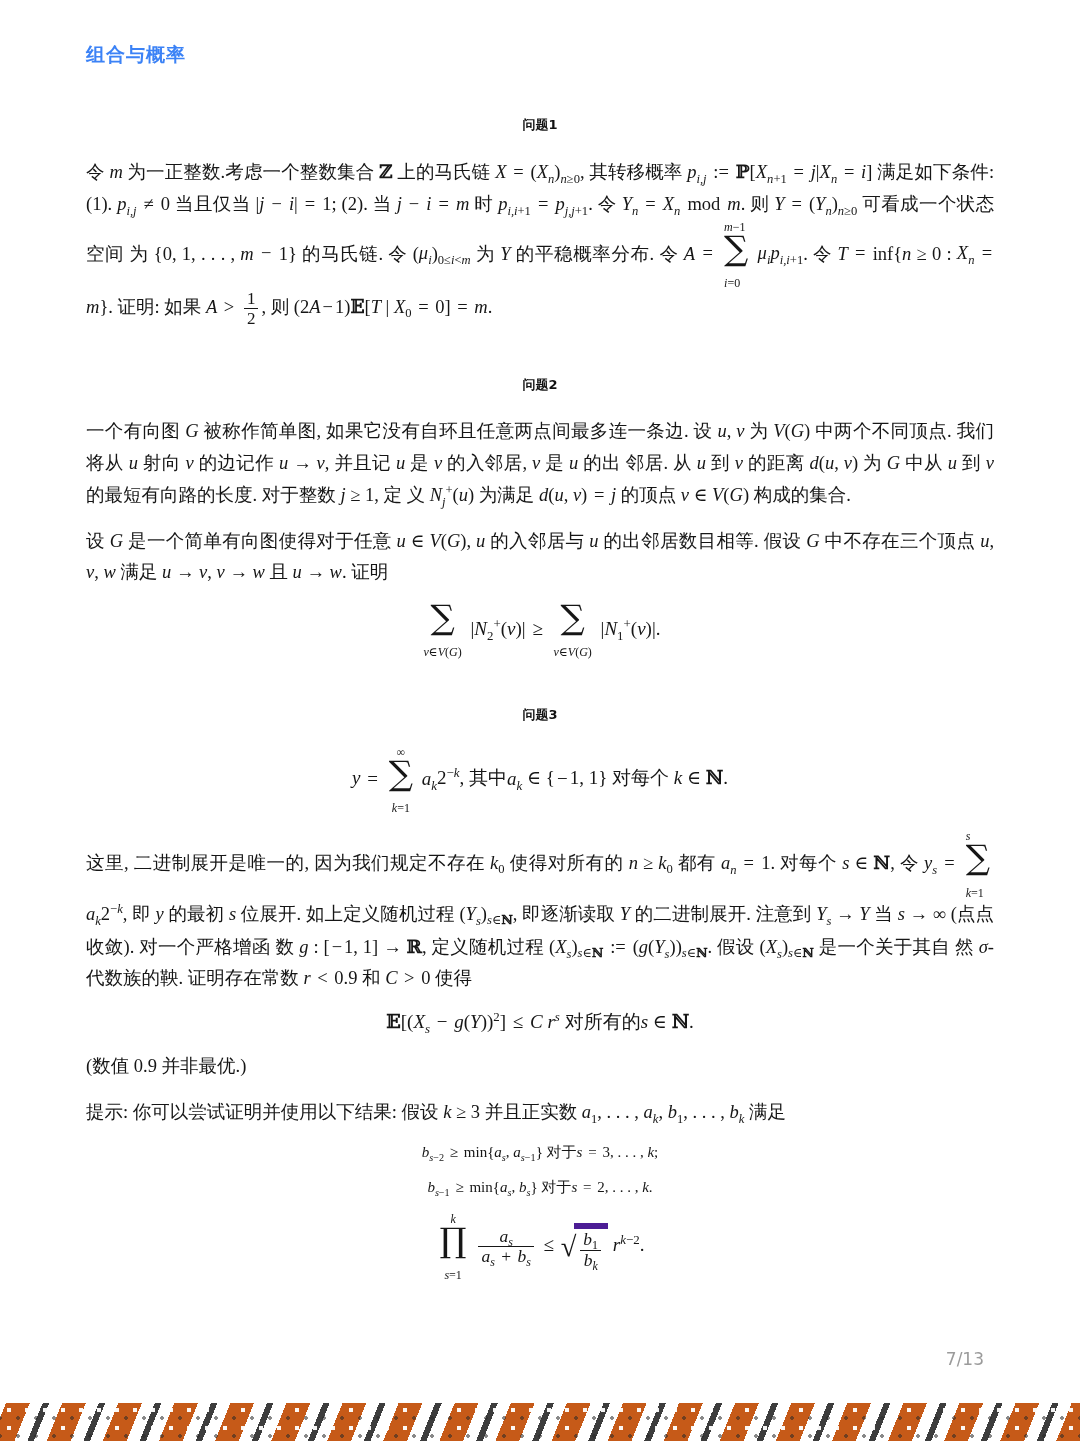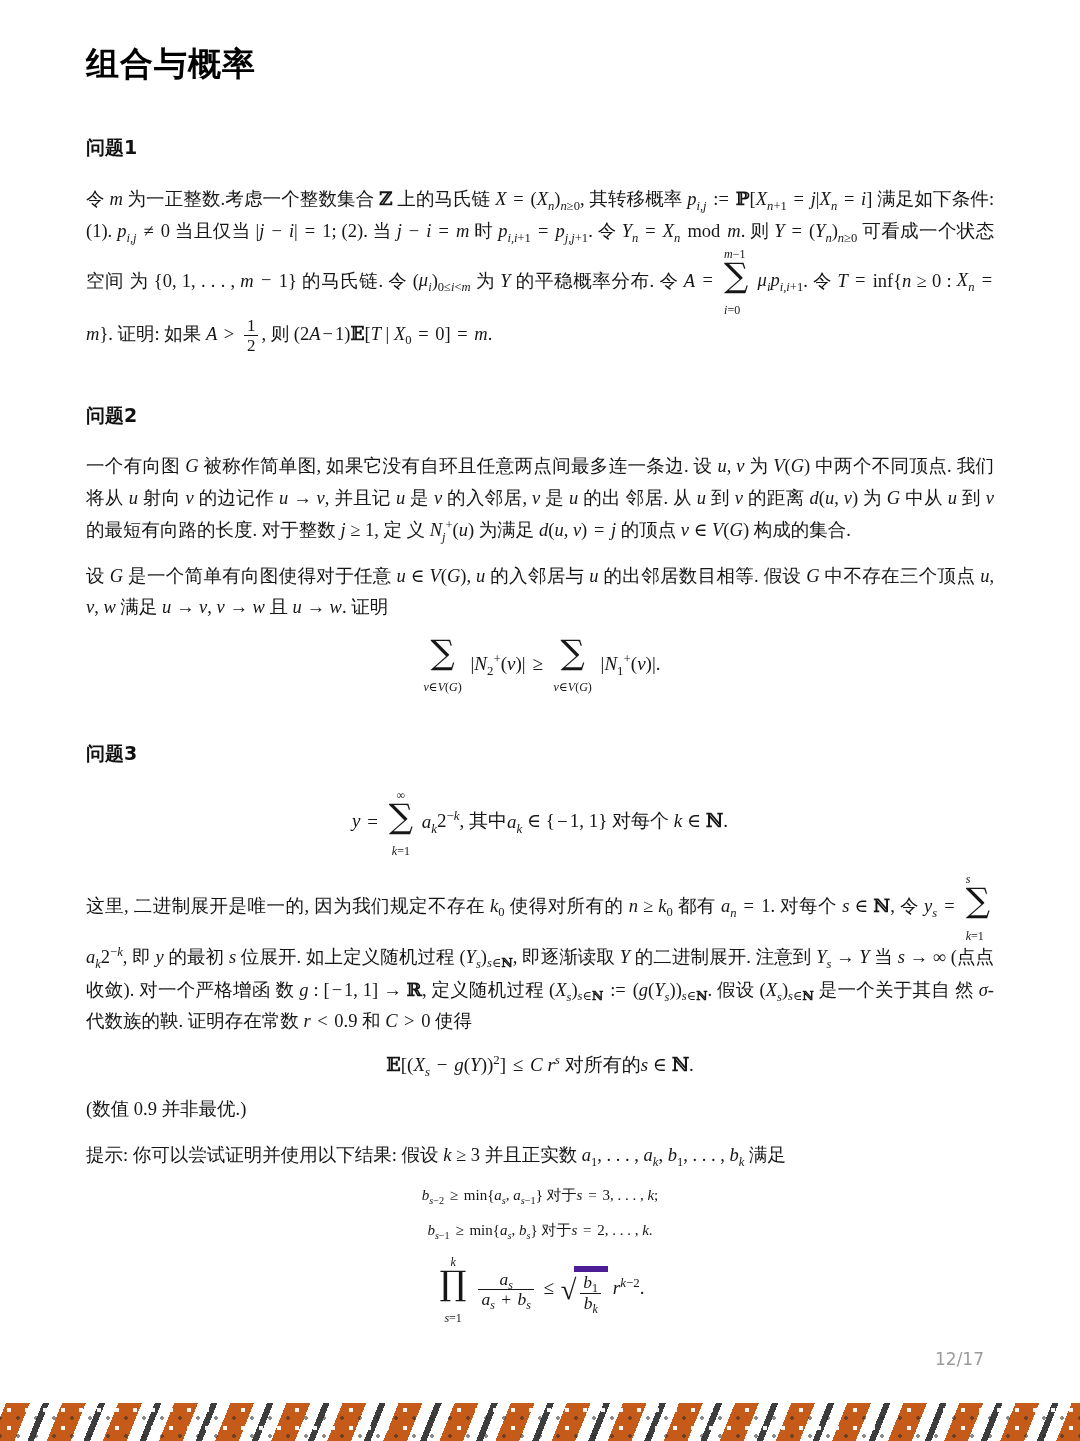--- a/index.html
+++ b/index.html
@@ -19,33 +19,34 @@
     position: relative;
     width: 1080px;
     height: 1441px;
     box-sizing: border-box;
     padding: 34px 86px 0 86px;
     background: #fff;
   }
   .doc-title {
     font-family: "DejaVu Sans", "Liberation Sans", sans-serif;
     font-weight: bold;
-    font-size: 33px;
+    font-size: 19px;
     letter-spacing: 1px;
     margin: 0 0 0 0;
     padding-top: 8px;
-    color: #000000;
+    color: #3b82f6;
   }
   .section-head {
     font-family: "DejaVu Sans", "Liberation Sans", sans-serif;
     font-weight: bold;
-    font-size: 19px;
+    font-size: 13px;
     margin-top: 48px;
     margin-bottom: 22px;
     color: #111;
+    text-align: center;
   }
   .para {
     font-size: 18.5px;
     line-height: 1.72;
     text-align: justify;
     text-justify: inter-character;
     margin: 0 0 14px 0;
   }
   .para.tight { margin-bottom: 6px; }
   .mathline {
@@ -208,21 +209,21 @@
 
 
   <div class="mathline">
     <span class="bigsum"><span class="lim top"><i class="v">k</i></span><span class="sym">∏</span><span class="lim bot"><i class="v">s</i>=1</span></span>
     <span class="frac"><span class="num"><i class="v">a<sub>s</sub></i></span><span class="den"><i class="v">a<sub>s</sub></i> <span class="op">+</span> <i class="v">b<sub>s</sub></i></span></span>
     <span class="op">≤</span>
     <span class="radical">√</span><span class="sqrt"><span class="frac"><span class="num"><i class="v">b</i><sub>1</sub></span><span class="den"><i class="v">b<sub>k</sub></i></span></span></span>
     <i class="v">r</i><sup><i class="v">k</i>−2</sup>.
   </div>
 
-  <div class="pagenum">12/17</div>
+  <div class="pagenum">7/13</div>
 
   <div class="footer-band">
     <div class="band-stripes"></div>
     <div class="band-dots"></div>
     <div class="band-fade"></div>
   </div>
 
 </div>
 
 </body></html>

